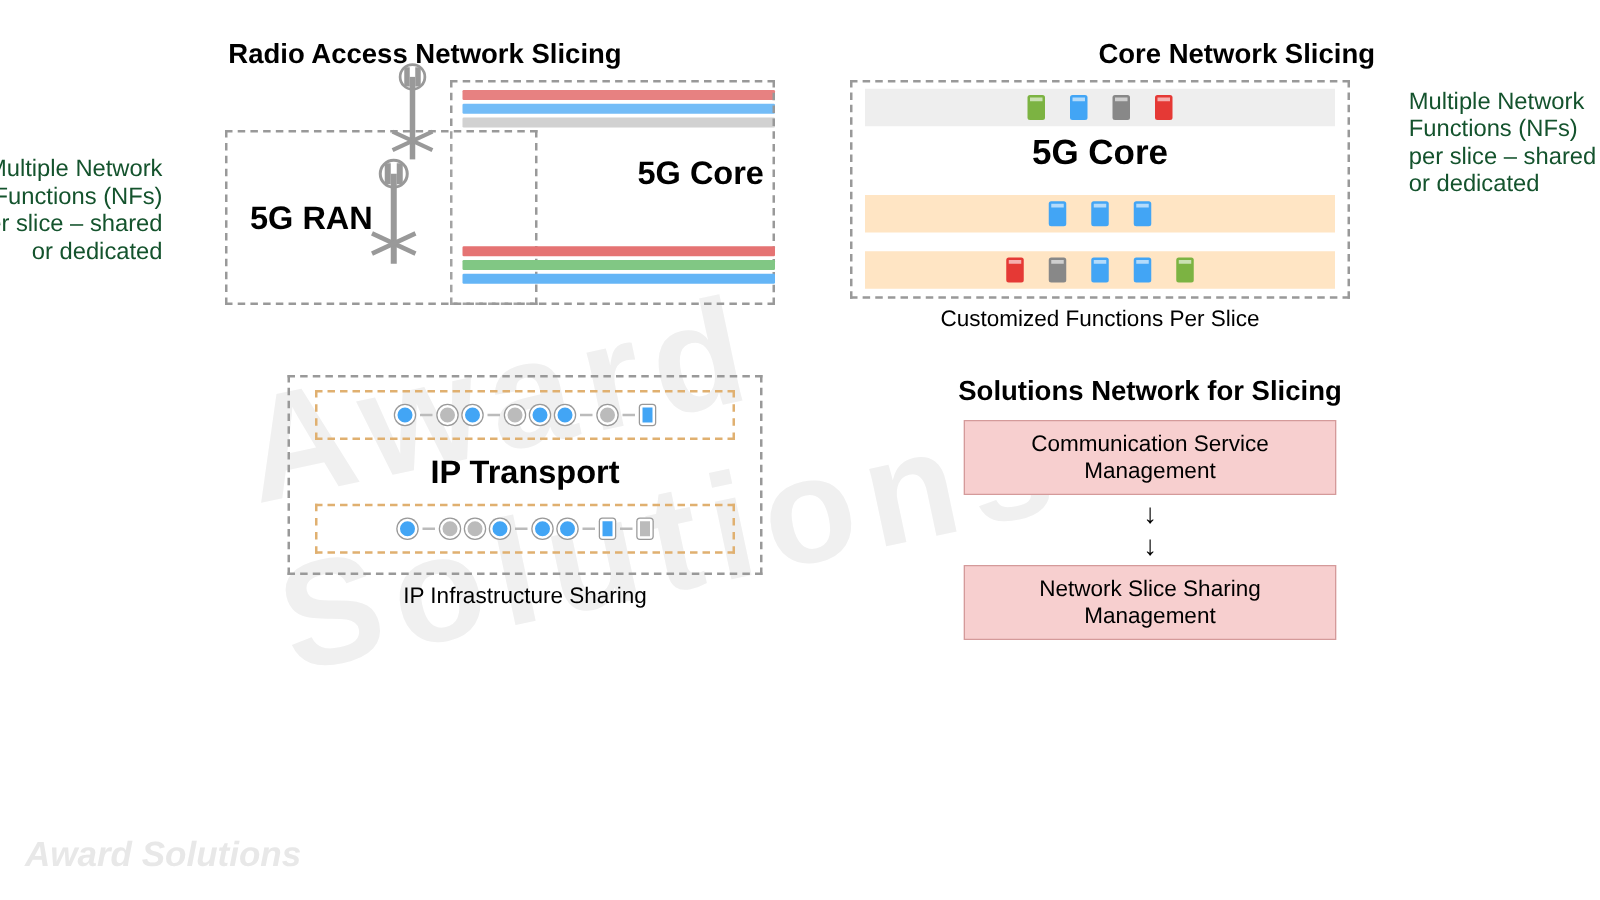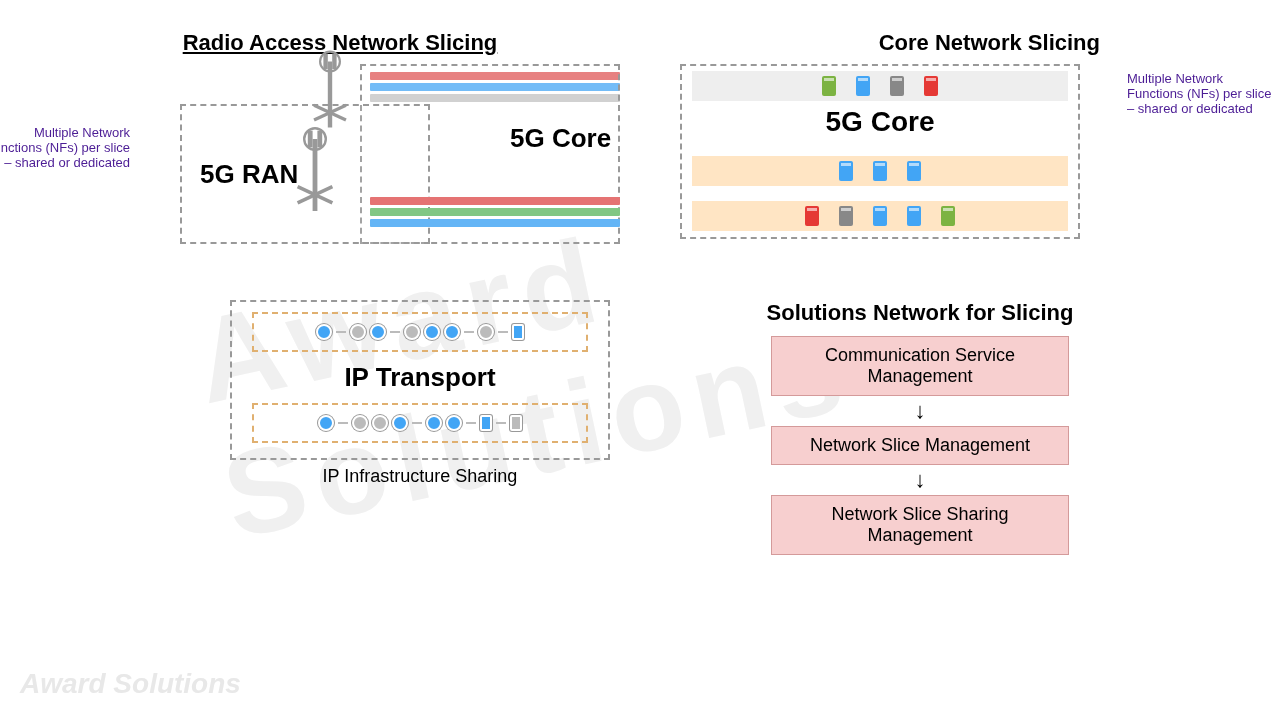--- a/index.html
+++ b/index.html
@@ -37,33 +37,33 @@
   .section-title {
     font-weight: 700;
     font-size: 22px;
     text-align: center;
   }
   .caption {
     font-size: 18px;
     text-align: center;
   }
   .side-note {
-    font-size: 13px;
-    color: #4c1d95;
+    font-size: 19px;
+    color: #14532d;
     width: 150px;
     position: absolute;
   }
   .dashed-box {
     border: 2px dashed #999;
     position: absolute;
     background: rgba(255,255,255,0.1);
   }
   
   #ran-sec { position: absolute; left: 60px; top: 30px; width: 560px; }
-  #ran-title { margin-bottom: 8px; text-decoration: underline; }
+  #ran-title { margin-bottom: 8px; }
   #ran-box { position: relative; width: 440px; height: 180px; margin-left: 120px; }
   #ran-box .dashed-a { left: 0; top: 40px; width: 250px; height: 140px; }
   #ran-box .dashed-b { left: 180px; top: 0; width: 260px; height: 180px; }
   #ran-box .label-a { position: absolute; left: 20px; top: 80px; font-size: 26px; font-weight: 700; line-height: 1.1; margin-top: 16px; }
   #ran-box .label-b { position: absolute; left: 330px; top: 60px; font-size: 26px; font-weight: 700; line-height: 1.1; text-align:center;}
   .tower {
     position: absolute;
     width: 40px; height: 70px;
   }
   .tower .pole { position:absolute; left:18px; top:10px; width:4px; height:60px; background:#999; }
@@ -179,20 +179,21 @@
       </div>
       <div class="core-row r3">
         <div class="server red"></div>
         <div class="server grey"></div>
         <div class="server blue"></div>
         <div class="server blue"></div>
         <div class="server green"></div>
       </div>
       <div class="side-note" id="core-note">Multiple Network Functions (NFs) per slice – shared or dedicated</div>
     </div>
+    <div id="core-caption" class="caption">Customized Functions Per Slice</div>
   </div>
 
   <div id="trans-sec">
     <div id="trans-box">
       <div class="trans-row">
         <div class="node blue"></div>
           <div class="link"></div>
         <div class="node grey"></div>
         <div class="node blue"></div>
           <div class="link"></div>
@@ -220,18 +221,17 @@
         <div class="node sq grey"></div>
       </div>
     </div>
     <div id="trans-caption" class="caption" style="width:380px; margin:6px auto 0;">IP Infrastructure Sharing</div>
   </div>
 
   <div id="mgmt-sec">
     <div id="mgmt-title" class="section-title">Solutions Network for Slicing</div>
     <div class="mgmt-box">Communication Service Management</div>
     <div class="arrow-down">↓</div>
-    <div class="mgmt-box">Network Slice Management</div>
     <div class="arrow-down">↓</div>
     <div class="mgmt-box">Network Slice Sharing Management</div>
   </div>
 
 </div>
 
 </body></html>

